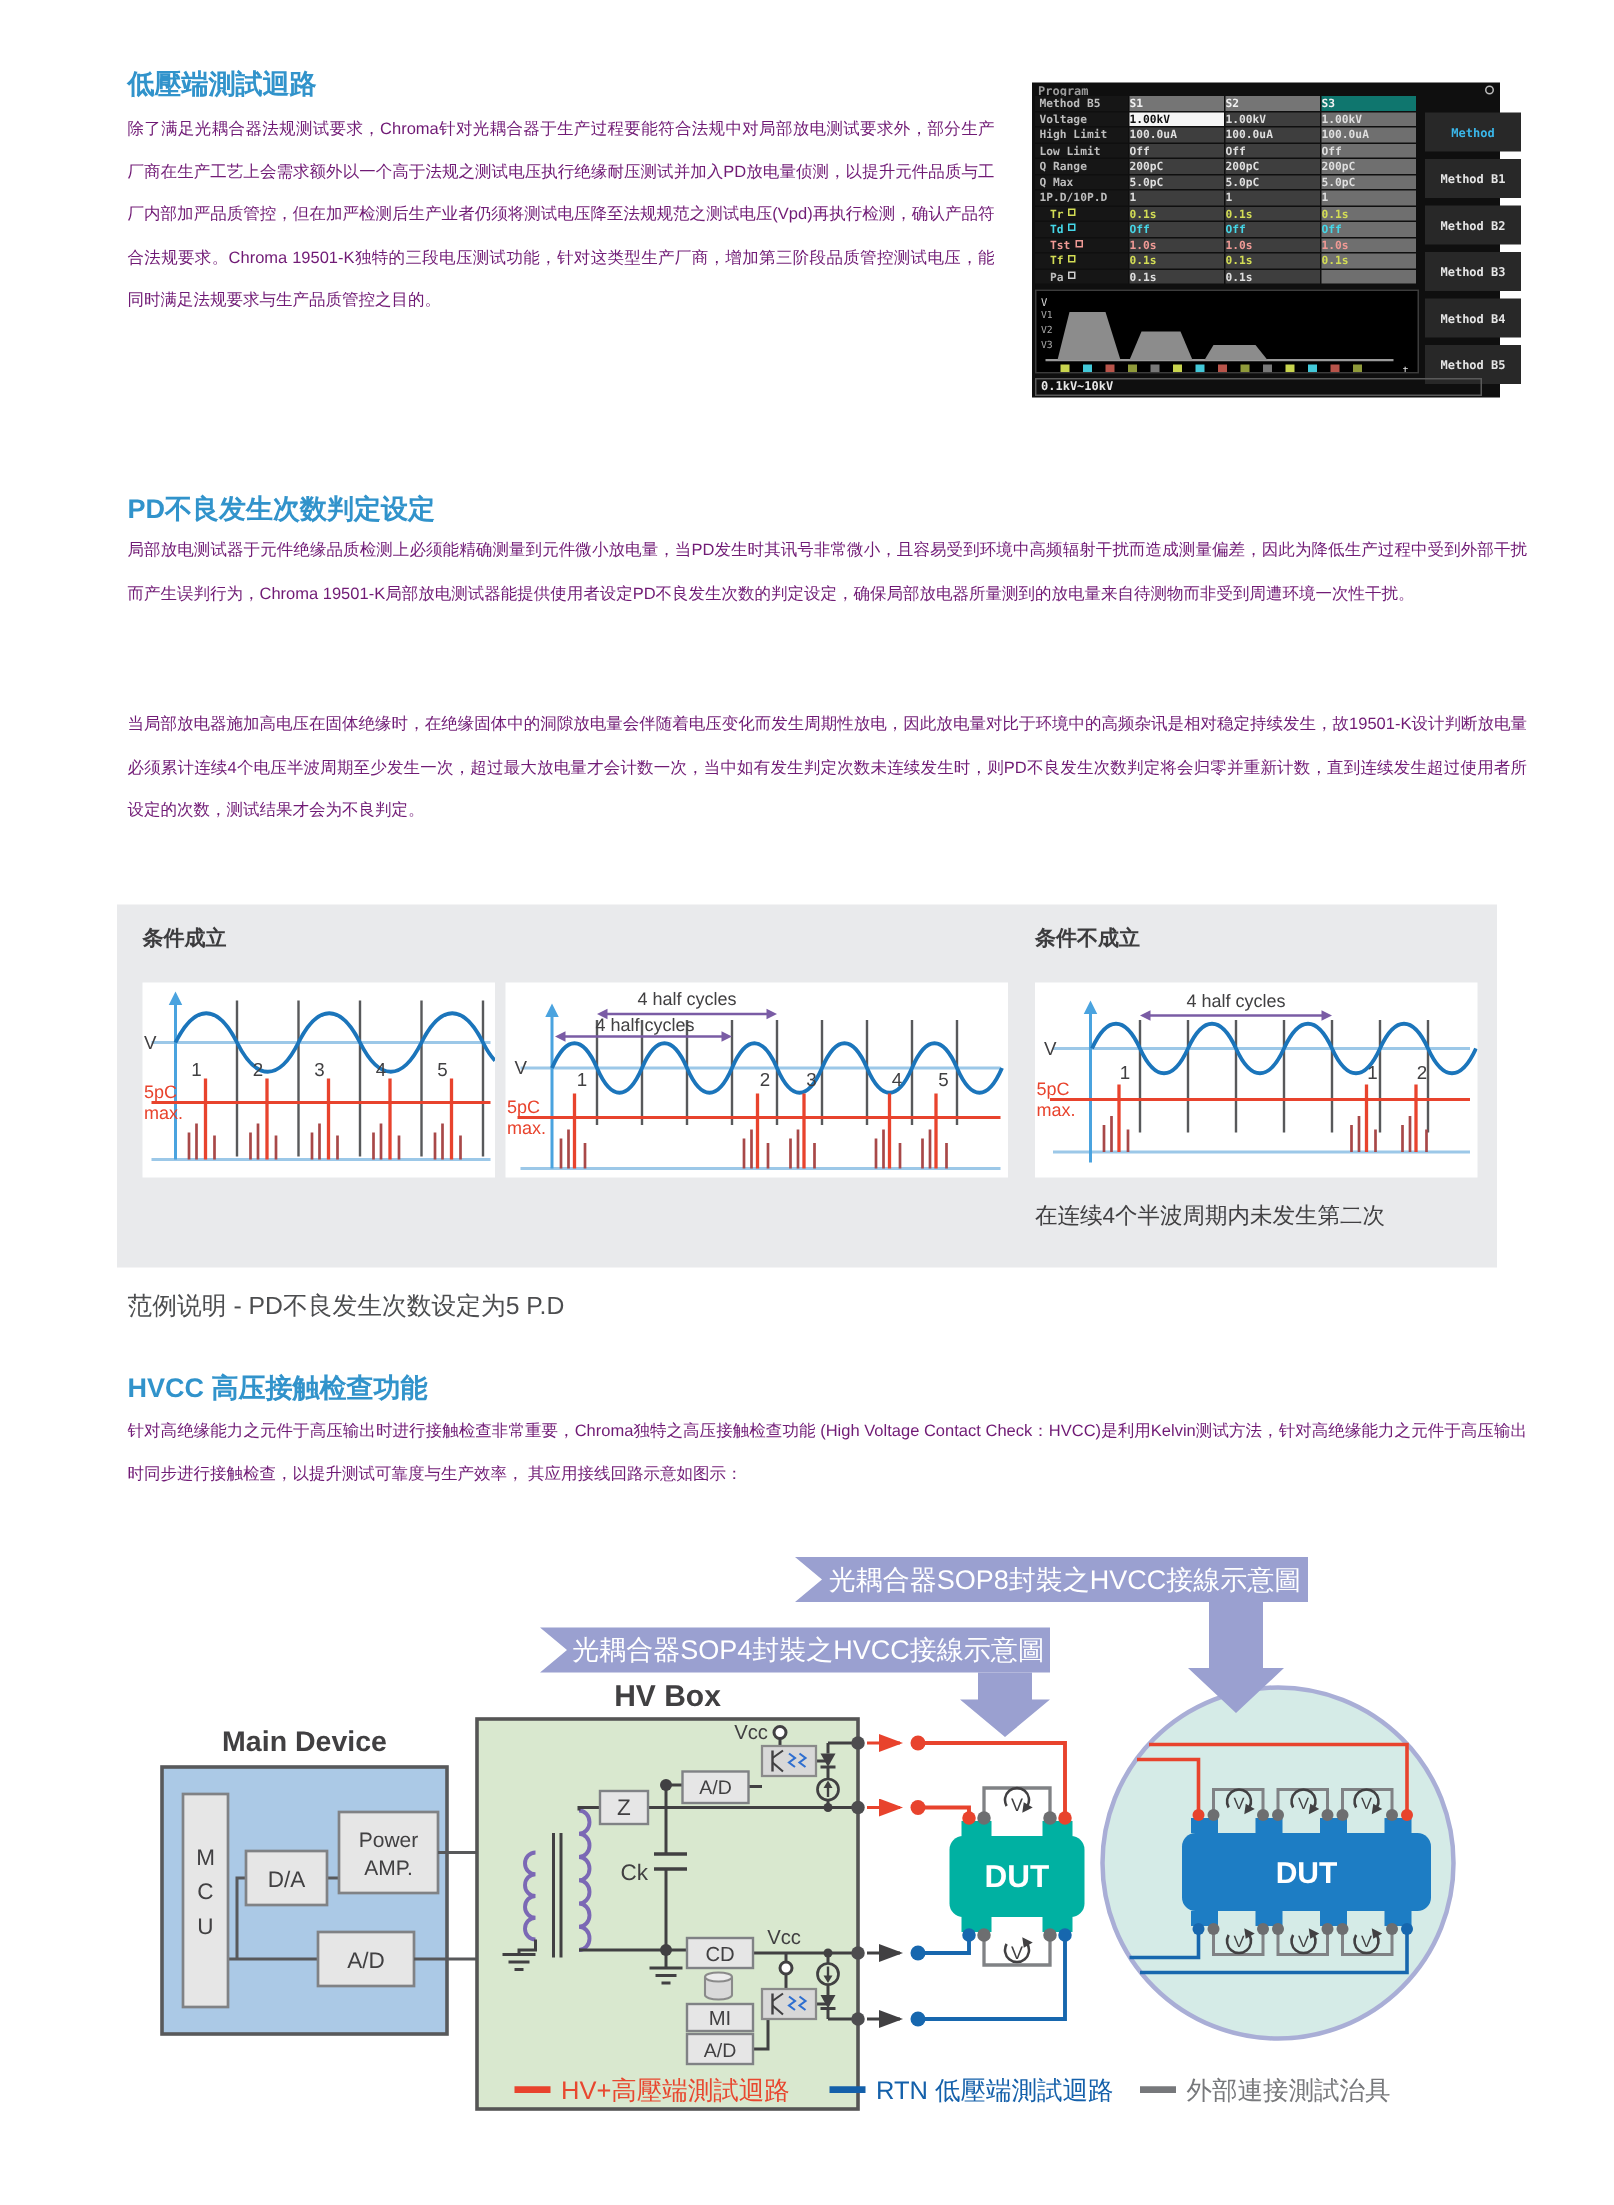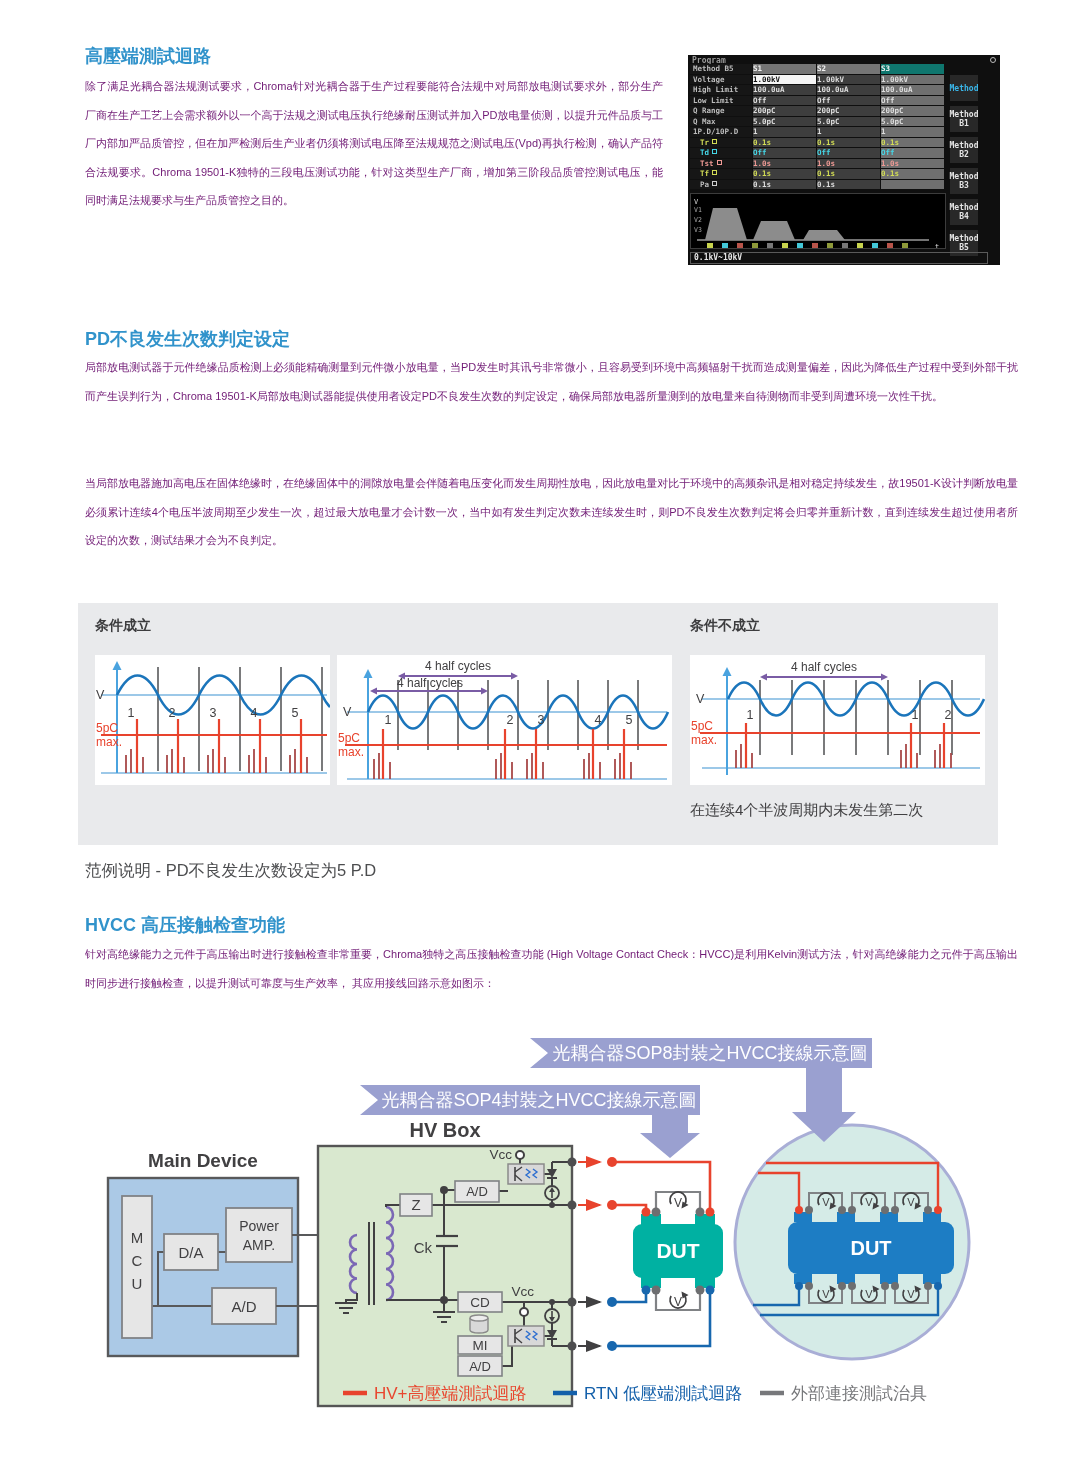--- a/index.html
+++ b/index.html
@@ -17,40 +17,40 @@
 .plabel.sub{padding-left:10px}
 .pcell{background:#3e3e3e;color:#dfdfdf;}
 .prow.hd .pcell{background:#757575;color:#f2f2f2}
 .prow.hd .pcell.c3{background:#0f766e}
 .pcell.c3{background:#6f6f6f}
 .pcell.edit{background:#f5f5f5;color:#101010}
 .prow.yel .plabel,.prow.yel .pcell{color:#d3dd55}
 .prow.cya .plabel,.prow.cya .pcell{color:#45d7e8}
 .prow.sal .plabel,.prow.sal .pcell{color:#f09a95}
 .ric{display:inline-block;width:5px;height:5px;border:1px solid;margin-left:3px;vertical-align:1px}
-.pbtns{position:absolute;left:262px;top:20px;width:28px;display:flex;flex-direction:column;gap:5px}
+.pbtns{position:absolute;left:262px;top:20px;width:64px;display:flex;flex-direction:column;gap:5px}
 .pbtn{height:26px;background:#282828;color:#e5e5e5;font-size:8px;font-weight:700;display:flex;align-items:center;justify-content:center;text-align:center;line-height:9px}
 .pbtn.sel{color:#3ab7ea}
 .pwave{position:absolute;left:2px;top:138px;width:256px;height:56px;background:#000;border:1px solid #3c3c3c}
 .pband{position:absolute;left:2px;top:197px;width:298px;height:12px;border:1px solid #5a5a5a;color:#e8e8e8;font-size:8px;line-height:10px;padding-left:3px;font-weight:700}
 
 .graybox{position:absolute;left:78px;top:603px;width:920px;height:242px;background:#e9eaec}
 .cond-title{position:absolute;top:14px;font-size:14px;font-weight:700;color:#3c3c3e}
 .panel{position:absolute;top:52px;height:130px;background:#fff}
 .panel svg{display:block}
 .cap{position:absolute;top:198px;font-size:15px;color:#414042}
 
 .hvcc{position:absolute;left:0;top:1020px}
 .dl{font-family:"Liberation Sans",sans-serif;fill:#414042}
 .note{position:absolute;font-size:16.5px;color:#4c4d4f}
 </style>
 </head>
 <body>
 
-<h2 class="sec-title" style="left:85px;top:44px">高壓端測試迴路</h2>
+<h2 class="sec-title" style="left:85px;top:44px">低壓端測試迴路</h2>
 <p class="body-text" style="left:85px;top:72px;width:578px">除了满足光耦合器法规测试要求，Chroma针对光耦合器于生产过程要能符合法规中对局部放电测试要求外，部分生产厂商在生产工艺上会需求额外以一个高于法规之测试电压执行绝缘耐压测试并加入PD放电量侦测，以提升元件品质与工厂内部加严品质管控，但在加严检测后生产业者仍须将测试电压降至法规规范之测试电压(Vpd)再执行检测，确认产品符合法规要求。Chroma 19501-K独特的三段电压测试功能，针对这类型生产厂商，增加第三阶段品质管控测试电压，能同时满足法规要求与生产品质管控之目的。</p>
 
 <div class="screen">
   <div class="ptitle">Program</div>
   <div class="picon"></div>
   <div class="ptable">
     <div class="prow hd">
       <div class="plabel">Method B5</div>
       <div class="pcell">S1</div>
       <div class="pcell">S2</div>

